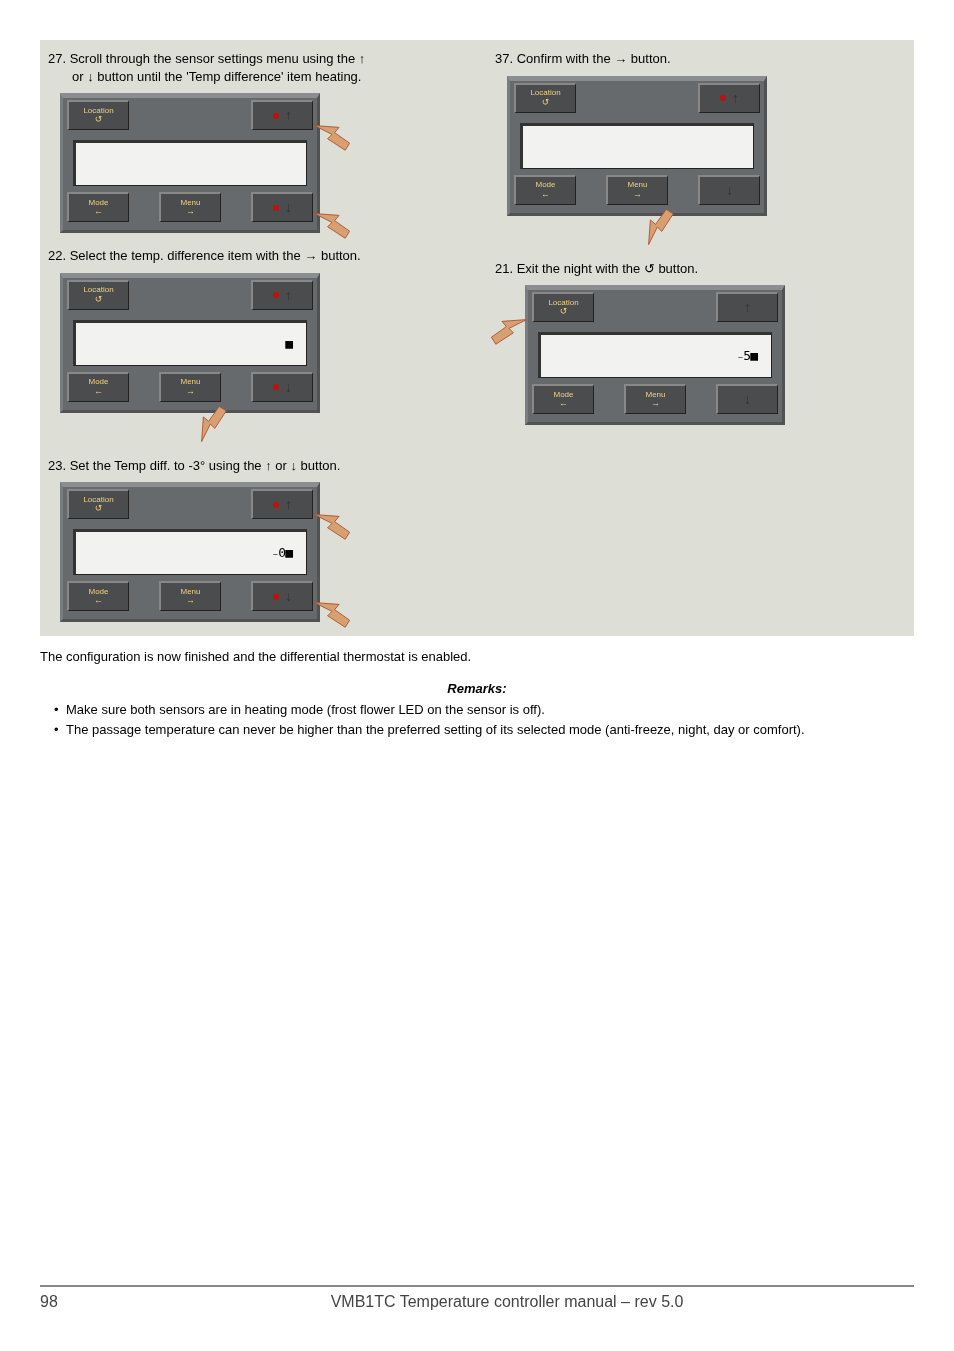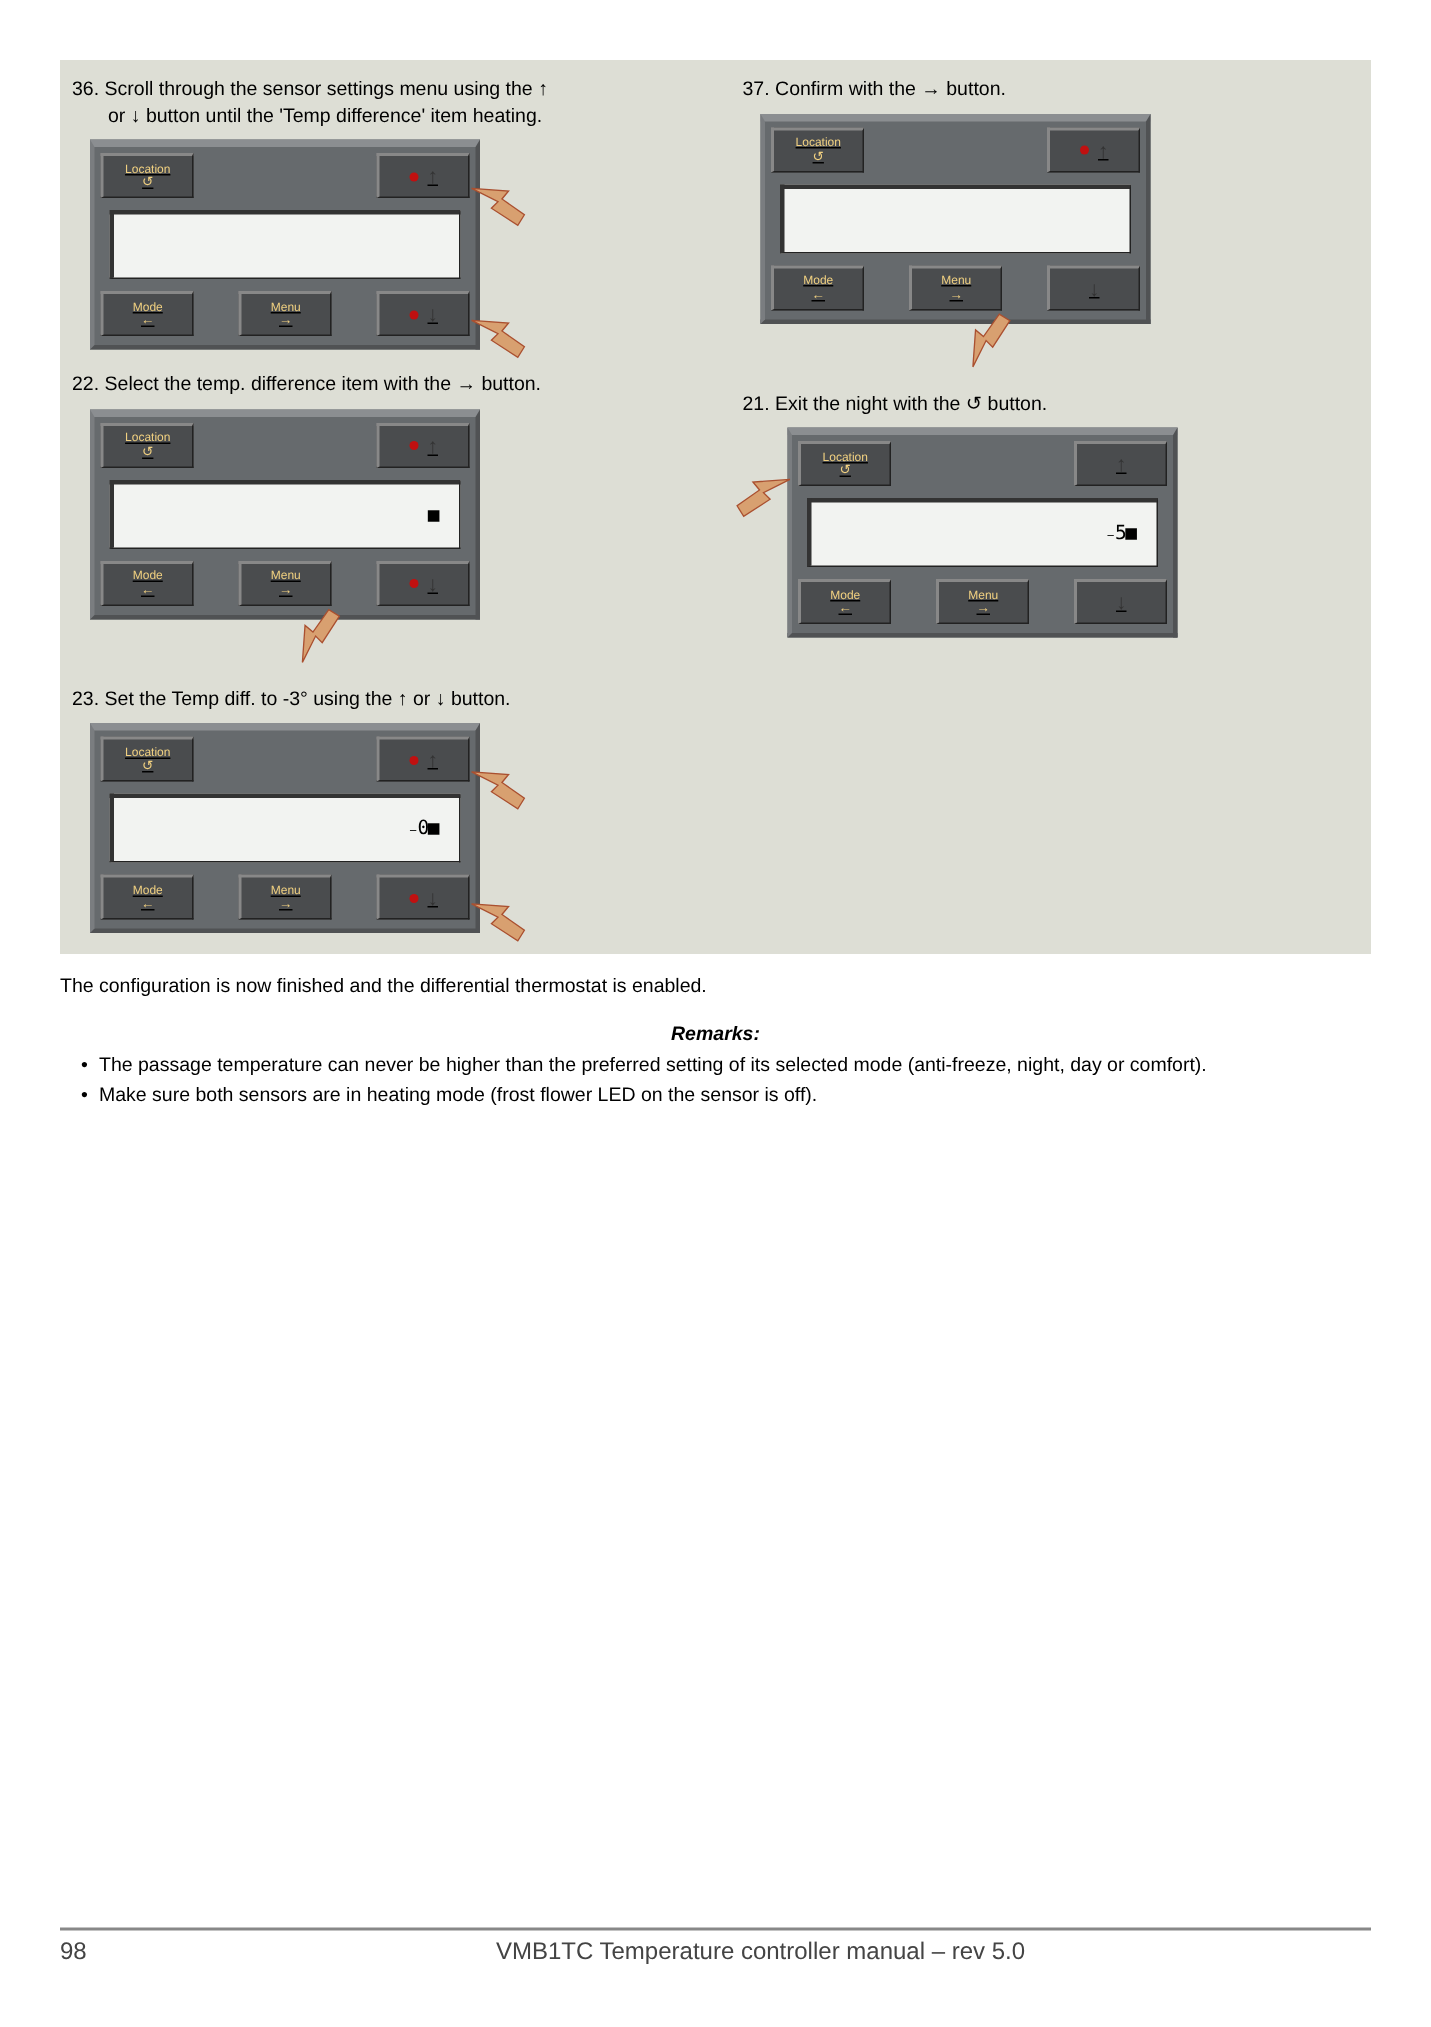--- a/index.html
+++ b/index.html
@@ -35,21 +35,21 @@
     width: 260px;
     background: #666a6d;
     border-top: 5px solid #8b8e91;
     border-left: 3px solid #7a7d80;
     border-right: 3px solid #505254;
     border-bottom: 3px solid #505254;
     position: relative;
     padding: 2px 4px 4px 4px;
     margin-left: 12px;
   }
-  .prow { display: flex; align-items: center; height: 34px; gap: 6px; text-decoration: underline; }
+  .prow { display: flex; height: 34px; gap: 6px; }
   .pbtn {
     flex: 0 0 62px;
     height: 30px;
     background: #4a4c4e;
     border: 1px solid #222;
     border-top: 2px solid #888;
     border-left: 2px solid #888;
     color: #f0d080;
     font-size: 8px;
     text-align: center;
@@ -120,21 +120,21 @@
 <body>
 
 <div class="page">
 
 <div class="columns">
 
   <div class="col">
 
     <div class="step">
       <div class="step-text">
-        <span class="num">36.</span>
+        <span class="num">27.</span>
         <span>Scroll through the sensor settings menu using the ↑</span><br>
         <span class="step-ind">or ↓ button until the 'Temp difference' item heating.</span>
       </div>
       <div class="panel">
         <div class="prow">
           <div class="pbtn">
             <span>Location</span>
             <span class="bsym">↺</span>
           </div>
           <div class="spacer"></div>
@@ -347,22 +347,22 @@
       </div>
     </div>
 
   </div>
 </div>
 
 <div class="post-text">The configuration is now finished and the differential thermostat is enabled.</div>
 
 <div class="remarks-head">Remarks:</div>
 <ul class="rem">
+  <li>Make sure both sensors are in heating mode (frost flower LED on the sensor is off).</li>
   <li>The passage temperature can never be higher than the preferred setting of its selected mode (anti-freeze, night, day or comfort).</li>
-  <li>Make sure both sensors are in heating mode (frost flower LED on the sensor is off).</li>
 </ul>
 
 <div class="footer">
   <div class="pg">98</div>
   <div class="ft">VMB1TC Temperature controller manual – rev 5.0</div>
 </div>
 
 </div>
 
 </body></html>

